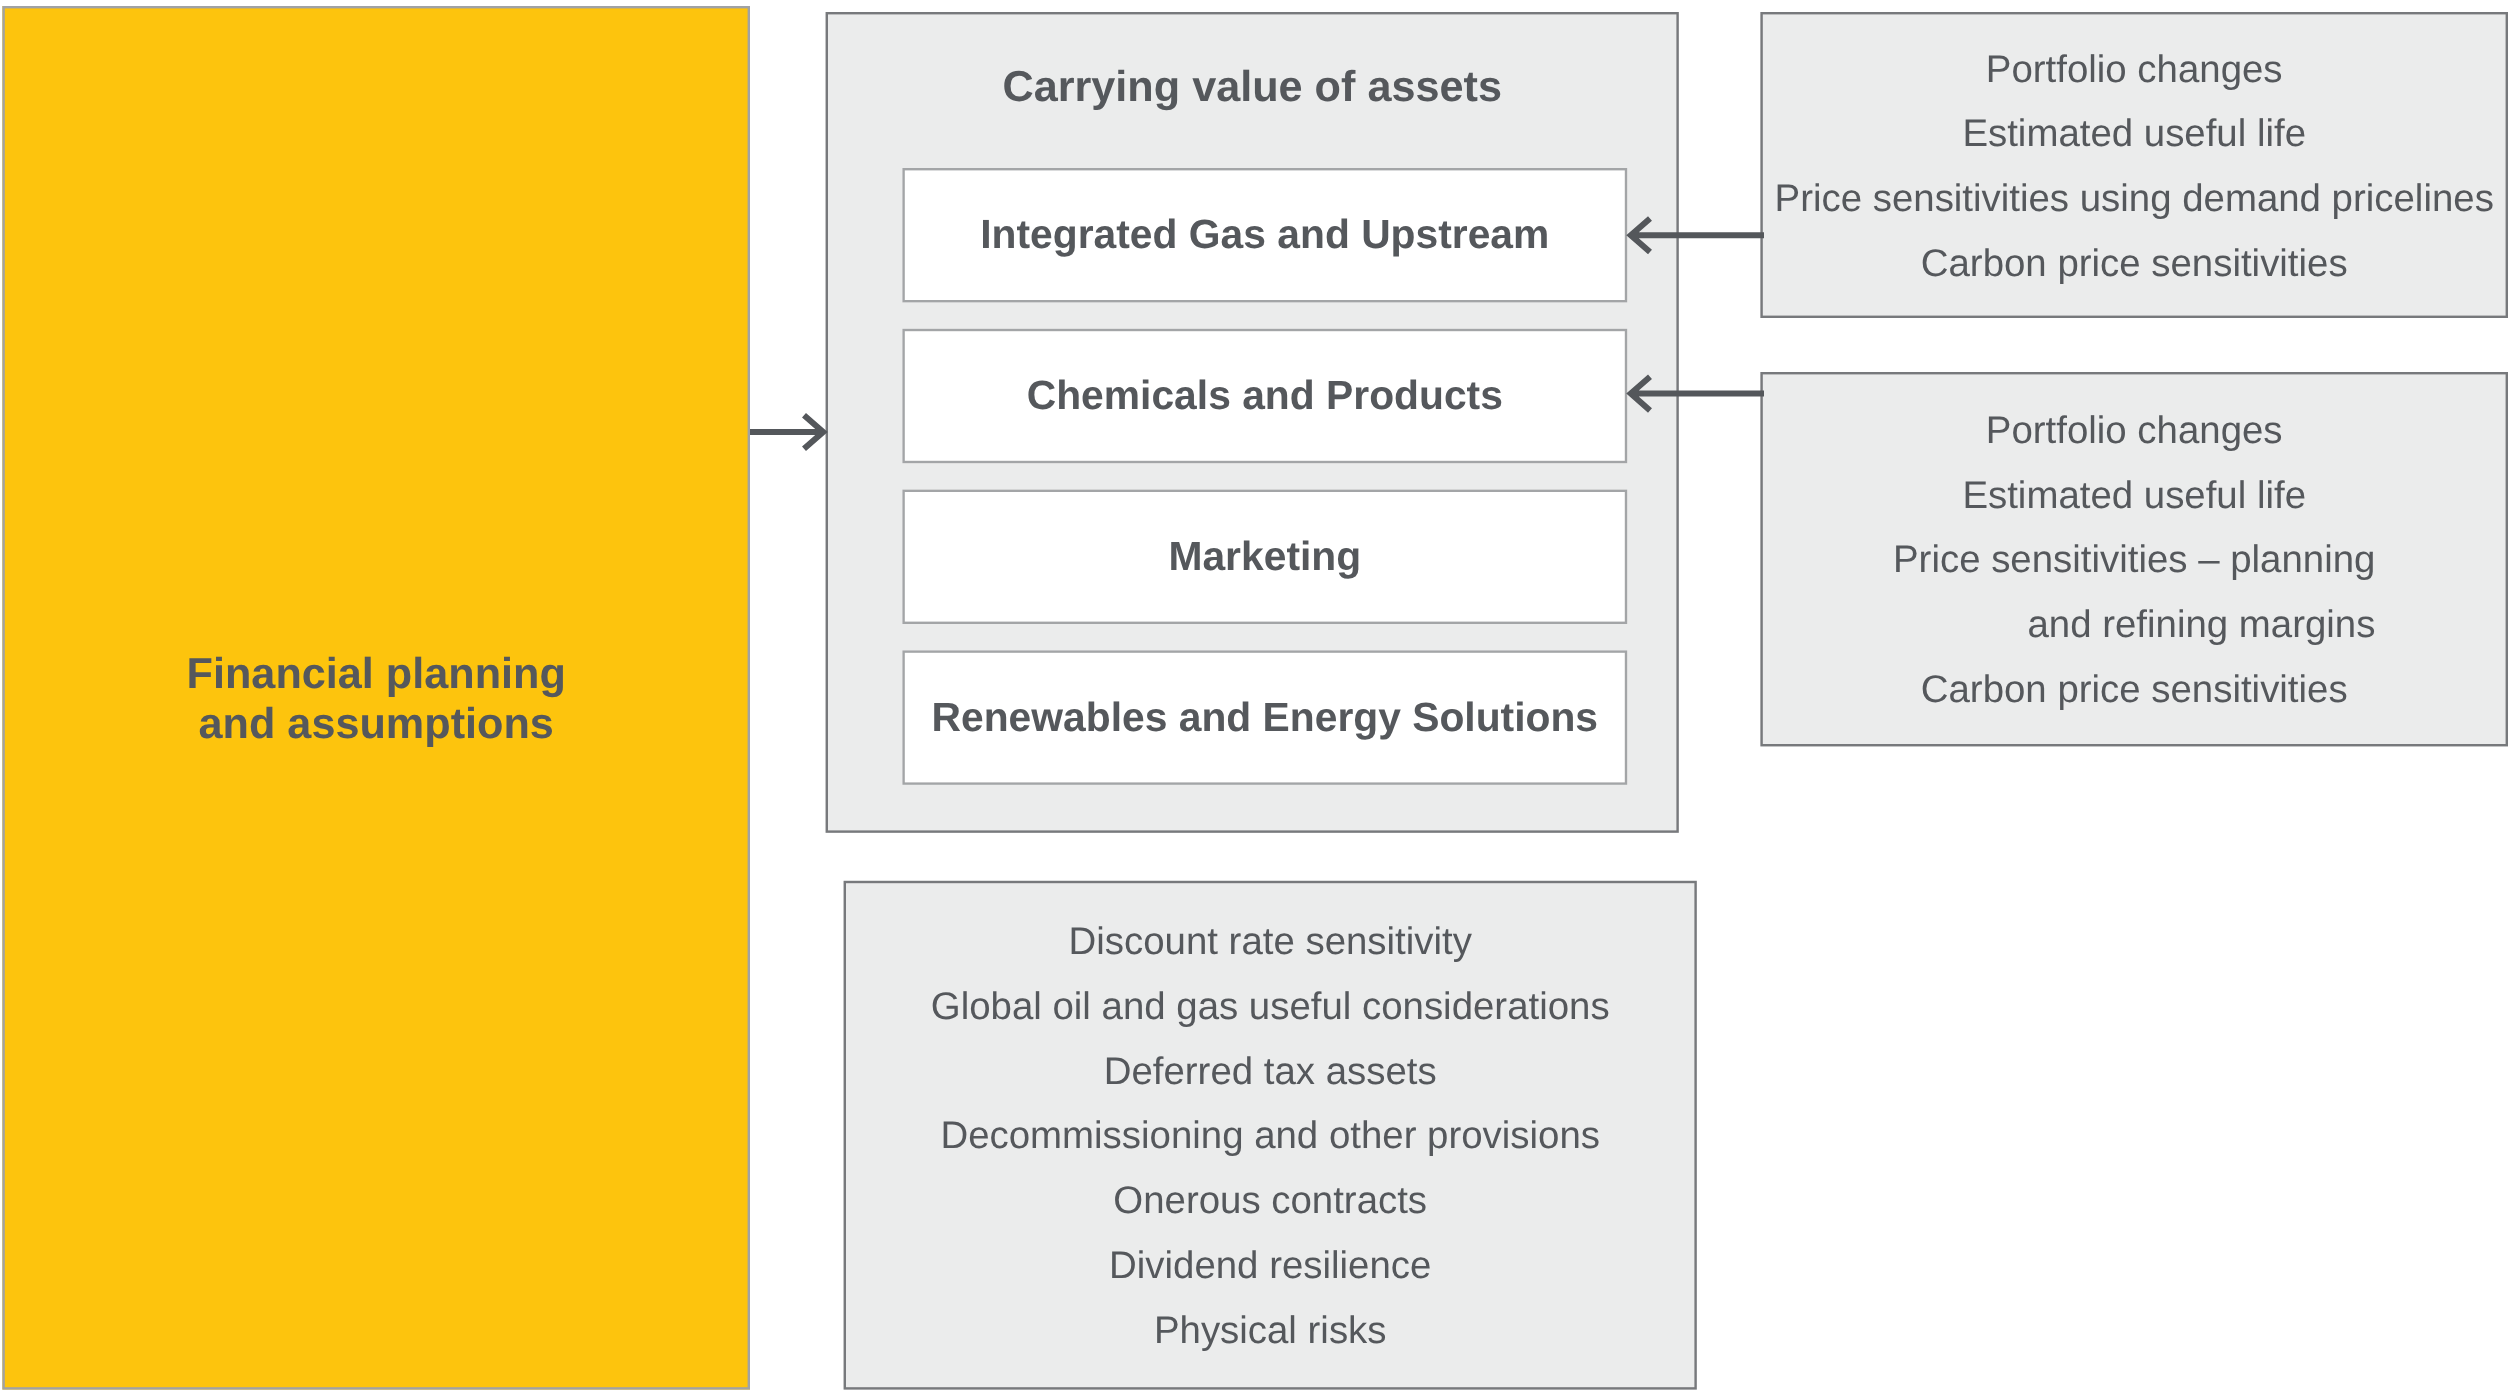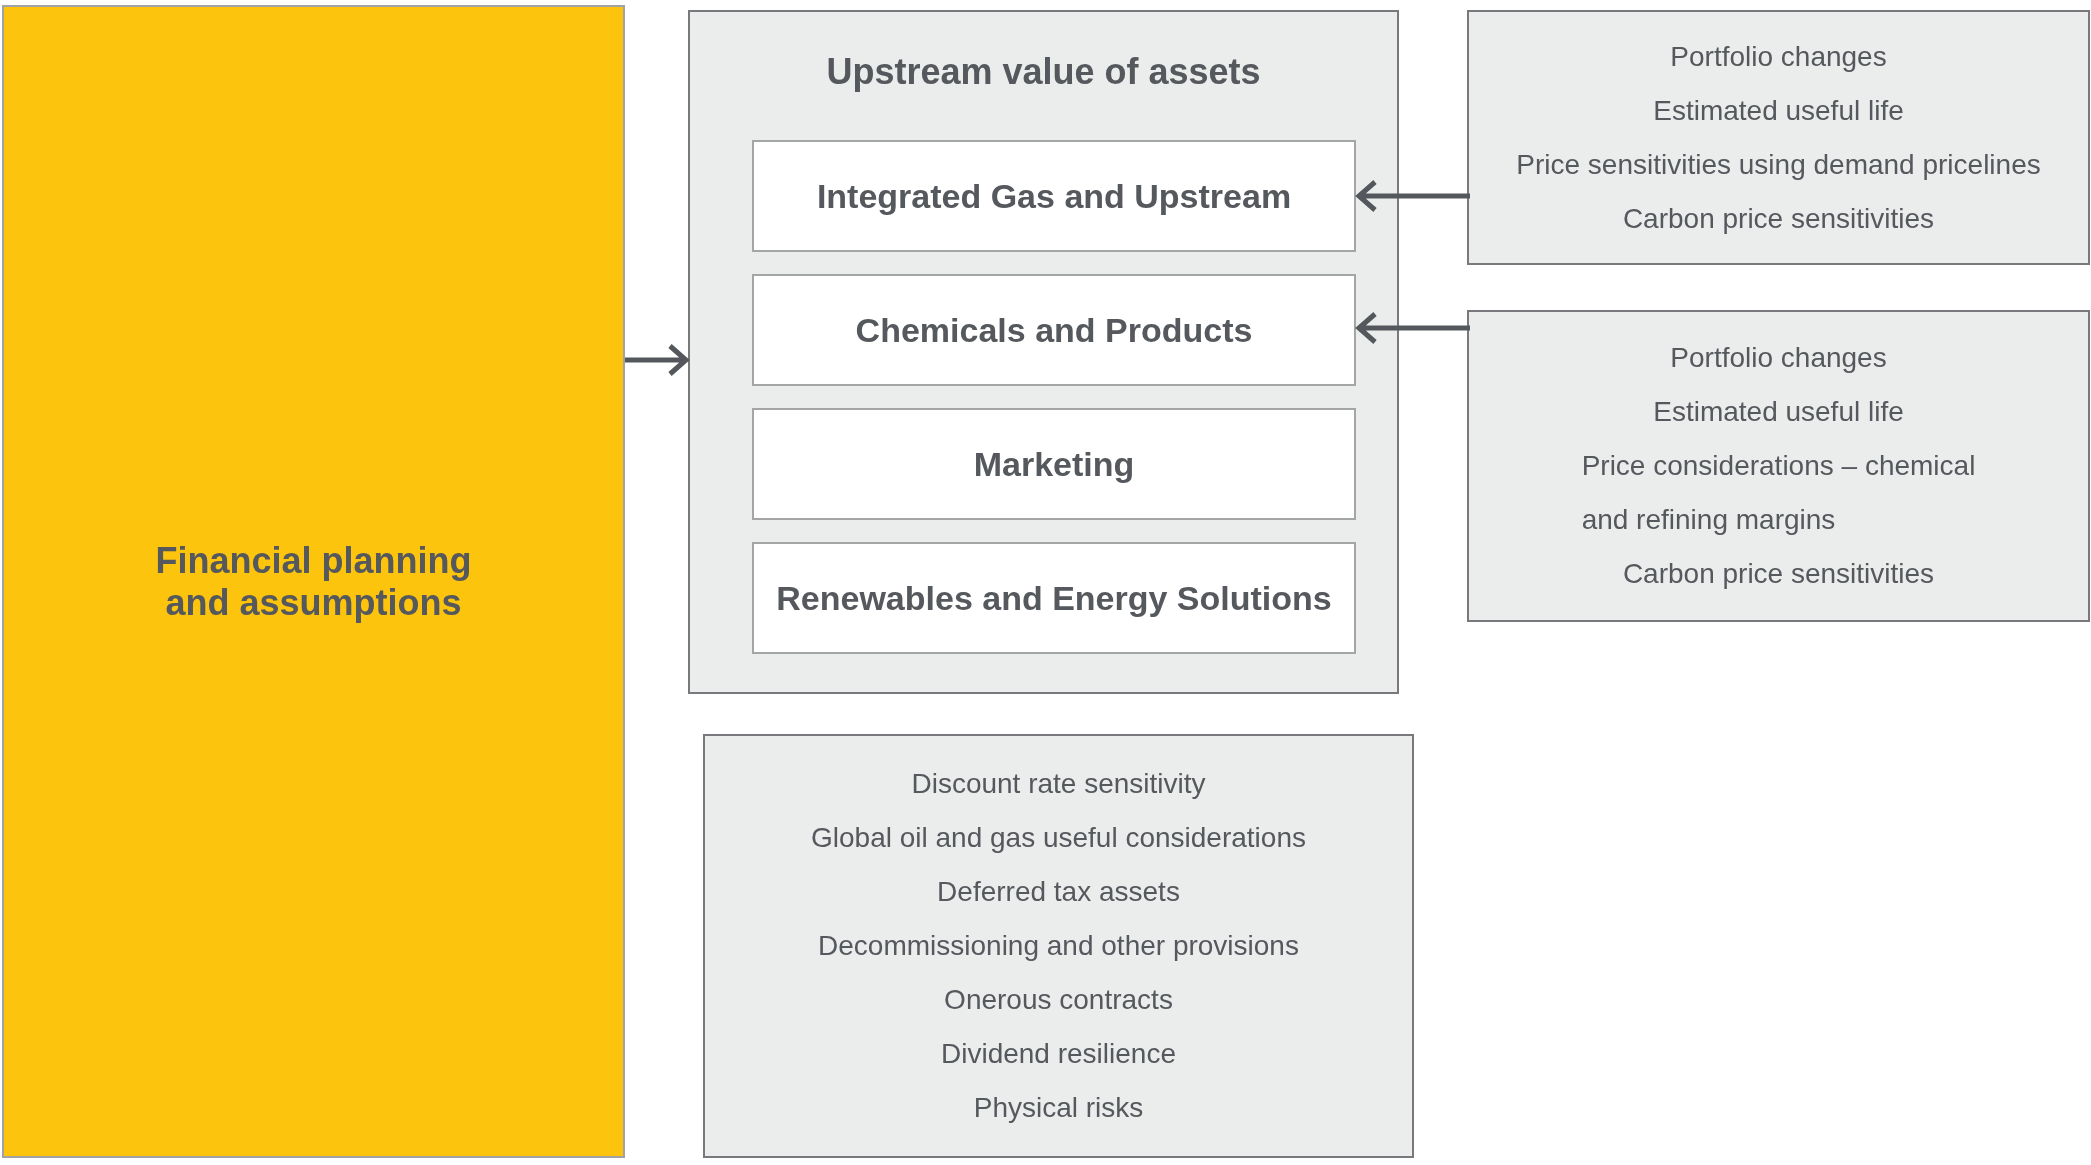--- a/index.html
+++ b/index.html
@@ -72,23 +72,23 @@
     font-size: 34px;
     white-space: pre;
   }
 
   
   .list-panel {
     display: flex; flex-direction: column;
     align-items: center; justify-content: center;
   }
   .list-panel .line {
-    font-size: 28px;
+    font-size: 32px;
     line-height: 54px;
-    text-align: left;
+    text-align: right;
     white-space: pre;
   }
 
   .considerations-panel { left: 688px; top: 734px; width: 711px; height: 424px; margin-left: 15px; }
   .sens-panel-1 { left: 1467px; top: 10px;  width: 623px; height: 255px; }
   .sens-panel-2 { left: 1467px; top: 310px; width: 623px; height: 312px; }
 
   
   .arrow { position: absolute; display: block; }
   .arrow path {
@@ -106,40 +106,40 @@
 <body>
 
 <div class="canvas">
 
   <section class="yellow-panel">
     <div class="yellow-label">Financial planning
 and assumptions</div>
   </section>
 
   <section class="panel assets-panel">
-    <h2 class="assets-title">Upstream value of assets</h2>
+    <h2 class="assets-title">Carrying value of assets</h2>
     <div class="seg-list">
       <div class="seg">Integrated Gas and Upstream</div>
       <div class="seg">Chemicals and Products</div>
       <div class="seg">Marketing</div>
       <div class="seg">Renewables and Energy Solutions</div>
     </div>
   </section>
 
   <section class="panel list-panel sens-panel-1">
     <div class="line">Portfolio changes</div>
     <div class="line">Estimated useful life</div>
     <div class="line">Price sensitivities using demand pricelines</div>
     <div class="line">Carbon price sensitivities</div>
   </section>
 
   <section class="panel list-panel sens-panel-2">
     <div class="line">Portfolio changes</div>
     <div class="line">Estimated useful life</div>
-    <div class="line">Price considerations – chemical
+    <div class="line">Price sensitivities – planning
 and refining margins</div>
     <div class="line">Carbon price sensitivities</div>
   </section>
 
   <section class="panel list-panel considerations-panel">
     <div class="line">Discount rate sensitivity</div>
     <div class="line">Global oil and gas useful considerations</div>
     <div class="line">Deferred tax assets</div>
     <div class="line">Decommissioning and other provisions</div>
     <div class="line">Onerous contracts</div>

